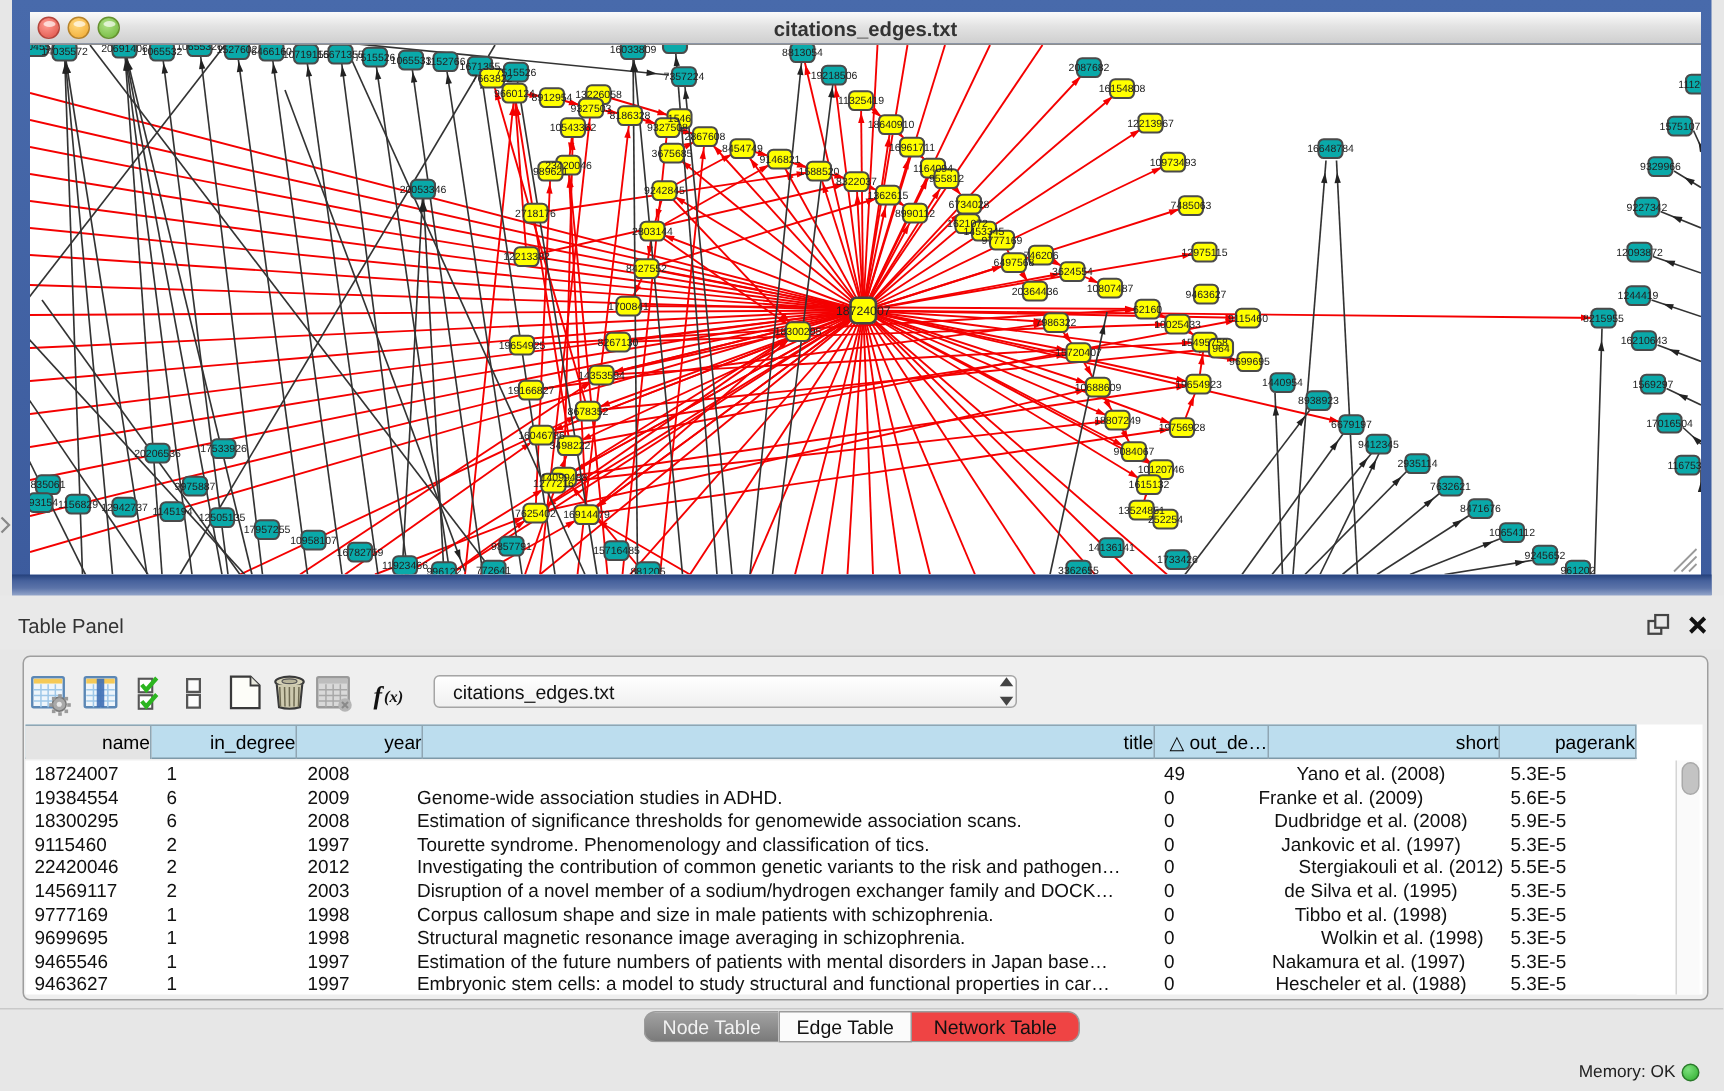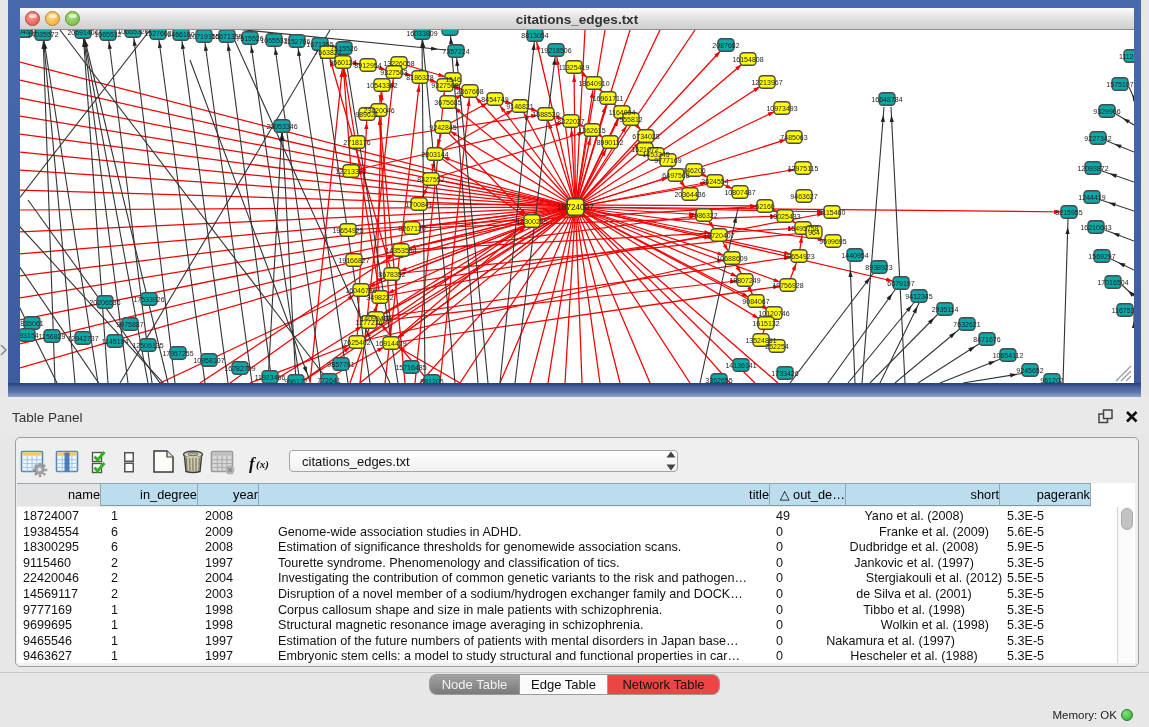--- a/index.html
+++ b/index.html
@@ -860,42 +860,42 @@
     </g>
 <text x="249" y="469" font-family="Liberation Serif, serif" font-style="italic" font-weight="bold" font-size="17" fill="#111">f</text>
     <text x="256" y="468" font-family="Liberation Serif, serif" font-style="italic" font-weight="bold" font-size="11" fill="#111">(x)</text>
 <path d="M666.5 457.5 l4.5 -6 l4.5 6 z" fill="#444"></path>
 <path d="M666.5 464.5 l4.5 6 l4.5 -6 z" fill="#444"></path>
 </svg>
 <div style="position:absolute;left:1091px;top:483px;width:44px;height:180px;background:#fff"></div>
 <div id="thead">
   <div class="hc" style="left:0;width:84px;background:#e4e4e4">name</div>
   <div class="hc" style="left:84px;width:97px">in_degree</div>
-  <div class="hc" style="left:166px;width:76px">year</div>
+  <div class="hc" style="left:189px;width:76px">year</div>
   <div class="hc" style="left:257px;width:496px">title</div>
   <div class="hc" style="left:753px;width:76px">△ out_de…</div>
   <div class="hc" style="left:829px;width:154px">short</div>
   <div class="hc" style="left:983px;width:91px">pagerank</div>
 </div>
 <div id="tbody">
 <div class="trow" style="top:2.0px">
       <span style="left:6px">18724007</span>
       <span style="left:94px">1</span>
       <span style="left:188px">2008</span>
       <span style="left:759px">49</span>
       <span style="left:822px;width:150px;text-align:center">Yano et al. (2008)</span>
       <span style="left:990px">5.3E-5</span>
     </div>
 <div class="trow" style="top:17.6px">
       <span style="left:6px">19384554</span>
       <span style="left:94px">6</span>
       <span style="left:188px">2009</span>
       <span style="left:261px">Genome-wide association studies in ADHD.</span>
       <span style="left:759px">0</span>
-      <span style="left:822px;width:150px;text-align:right">Franke et al. (2009)</span>
+      <span style="left:822px;width:150px;text-align:left">Franke et al. (2009)</span>
       <span style="left:990px">5.6E-5</span>
     </div>
 <div class="trow" style="top:33.2px">
       <span style="left:6px">18300295</span>
       <span style="left:94px">6</span>
       <span style="left:188px">2008</span>
       <span style="left:261px">Estimation of significance thresholds for genomewide association scans.</span>
       <span style="left:759px">0</span>
       <span style="left:822px;width:150px;text-align:center">Dudbridge et al. (2008)</span>
       <span style="left:990px">5.9E-5</span>
@@ -905,33 +905,33 @@
       <span style="left:94px">2</span>
       <span style="left:188px">1997</span>
       <span style="left:261px">Tourette syndrome. Phenomenology and classification of tics.</span>
       <span style="left:759px">0</span>
       <span style="left:822px;width:150px;text-align:center">Jankovic et al. (1997)</span>
       <span style="left:990px">5.3E-5</span>
     </div>
 <div class="trow" style="top:64.4px">
       <span style="left:6px">22420046</span>
       <span style="left:94px">2</span>
-      <span style="left:188px">2004</span>
+      <span style="left:188px">2012</span>
       <span style="left:261px">Investigating the contribution of common genetic variants to the risk and pathogen…</span>
       <span style="left:759px">0</span>
       <span style="left:842px;width:150px;text-align:center">Stergiakouli et al. (2012)</span>
       <span style="left:990px">5.5E-5</span>
     </div>
 <div class="trow" style="top:80.0px">
       <span style="left:6px">14569117</span>
       <span style="left:94px">2</span>
       <span style="left:188px">2003</span>
       <span style="left:261px">Disruption of a novel member of a sodium/hydrogen exchanger family and DOCK…</span>
       <span style="left:759px">0</span>
-      <span style="left:822px;width:150px;text-align:center">de Silva et al. (2001)</span>
+      <span style="left:822px;width:150px;text-align:center">de Silva et al. (1995)</span>
       <span style="left:990px">5.3E-5</span>
     </div>
 <div class="trow" style="top:95.6px">
       <span style="left:6px">9777169</span>
       <span style="left:94px">1</span>
       <span style="left:188px">1998</span>
       <span style="left:261px">Corpus callosum shape and size in male patients with schizophrenia.</span>
       <span style="left:759px">0</span>
       <span style="left:822px;width:150px;text-align:center">Tibbo et al. (1998)</span>
       <span style="left:990px">5.3E-5</span>
@@ -944,21 +944,21 @@
       <span style="left:759px">0</span>
       <span style="left:822px;width:150px;text-align:right">Wolkin et al. (1998)</span>
       <span style="left:990px">5.3E-5</span>
     </div>
 <div class="trow" style="top:126.79999999999998px">
       <span style="left:6px">9465546</span>
       <span style="left:94px">1</span>
       <span style="left:188px">1997</span>
       <span style="left:261px">Estimation of the future numbers of patients with mental disorders in Japan base…</span>
       <span style="left:759px">0</span>
-      <span style="left:788px;width:150px;text-align:right">Nakamura et al. (1997)</span>
+      <span style="left:831px;width:150px;text-align:left">Nakamura et al. (1997)</span>
       <span style="left:990px">5.3E-5</span>
     </div>
 <div class="trow" style="top:142.39999999999998px">
       <span style="left:6px">9463627</span>
       <span style="left:94px">1</span>
       <span style="left:188px">1997</span>
       <span style="left:261px">Embryonic stem cells: a model to study structural and functional properties in car…</span>
       <span style="left:759px">0</span>
       <span style="left:822px;width:150px;text-align:center">Hescheler et al. (1988)</span>
       <span style="left:990px">5.3E-5</span>

